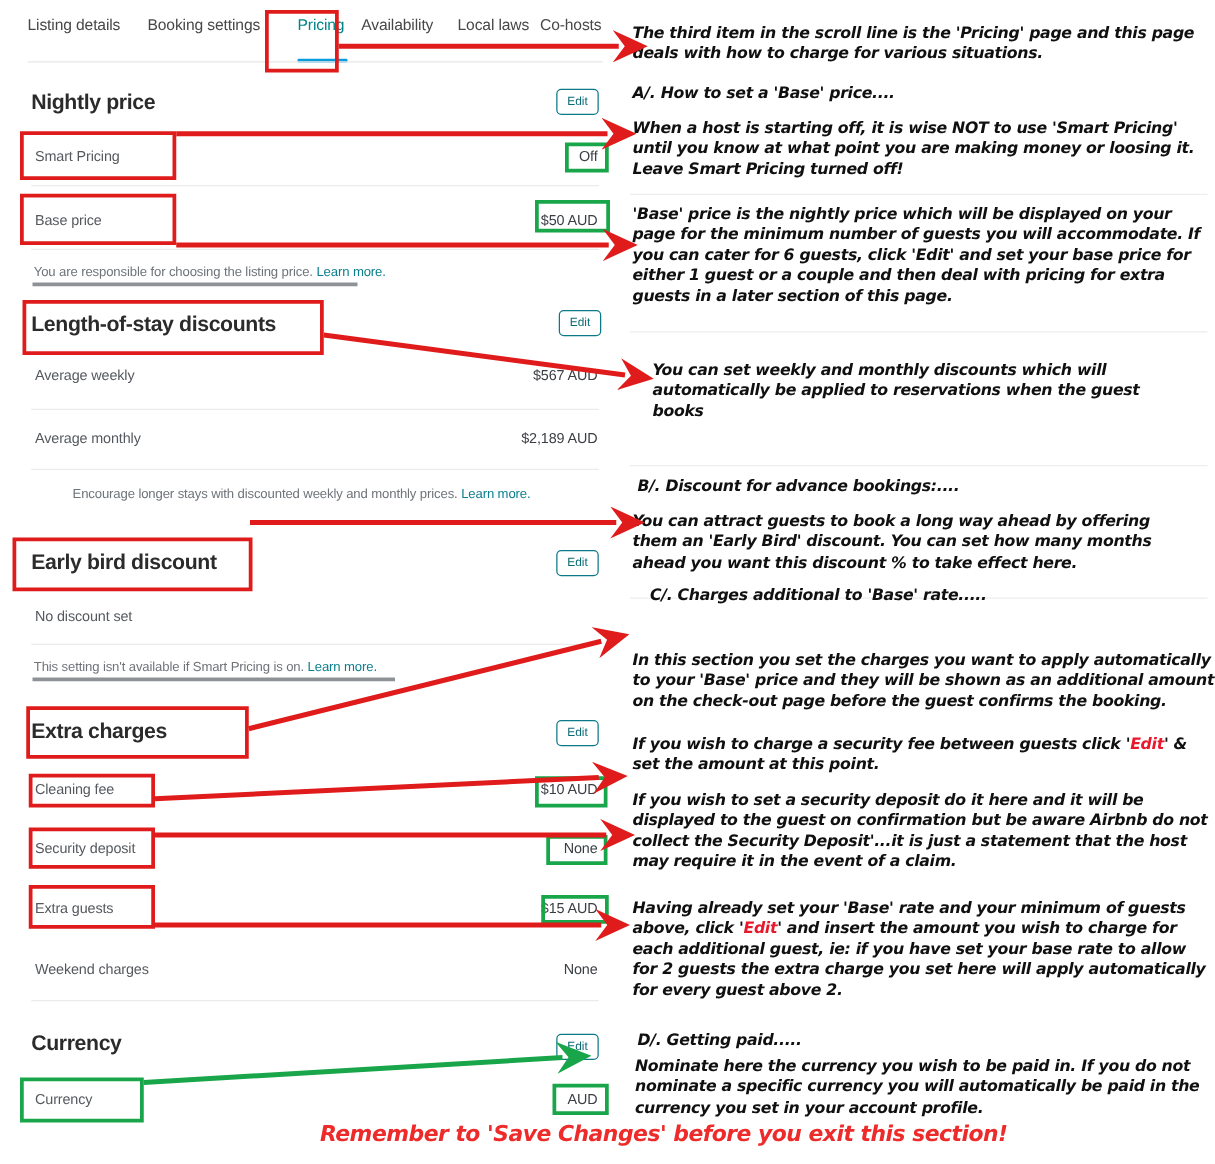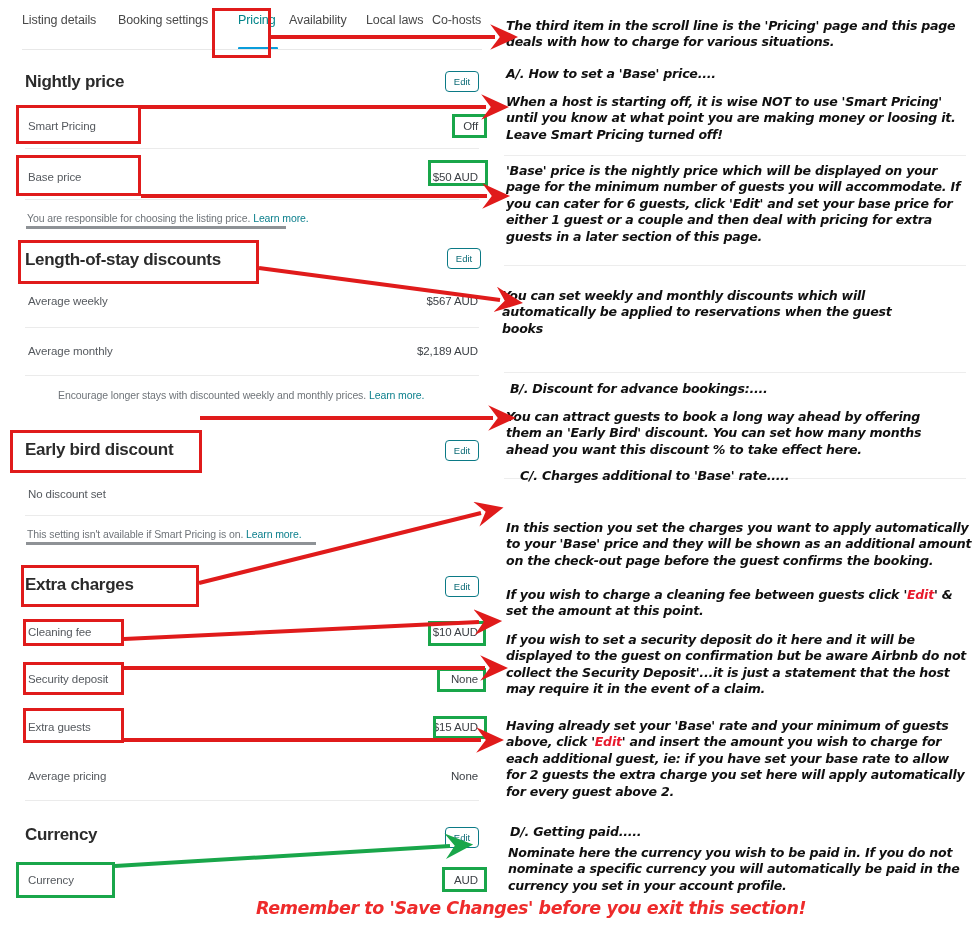--- a/index.html
+++ b/index.html
@@ -126,21 +126,21 @@
 
     <div class="row-label" style="left:28px;top:626px;">Cleaning fee</div>
     <div class="row-value" style="left:400px;top:626px;width:78px;">$10 AUD</div>
 
     <div class="row-label" style="left:28px;top:673px;">Security deposit</div>
     <div class="row-value" style="left:400px;top:673px;width:78px;">None</div>
 
     <div class="row-label" style="left:28px;top:721px;">Extra guests</div>
     <div class="row-value" style="left:400px;top:721px;width:78px;">$15 AUD</div>
 
-    <div class="row-label" style="left:28px;top:770px;">Average pricing</div>
+    <div class="row-label" style="left:28px;top:770px;">Weekend charges</div>
     <div class="row-value" style="left:400px;top:770px;width:78px;">None</div>
     <div class="rule" style="left:25px;top:800px;width:454px;"></div>
 
     <div class="sec-title" style="left:25px;top:825px;">Currency</div>
     <div class="edit-btn" style="left:445px;top:827px;">Edit</div>
 
     <div class="row-label" style="left:28px;top:874px;">Currency</div>
     <div class="row-value" style="left:400px;top:874px;width:78px;">AUD</div>
   </div>
 
@@ -148,34 +148,34 @@
     <div class="ann" style="left:8px;top:66px;width:462px;">A/. How to set a 'Base' price....</div>
     <div class="ann" style="left:8px;top:18px;width:462px;">The third item in the scroll line is the 'Pricing' page and this page deals with how to charge for various situations.</div>
     <div class="ann" style="left:8px;top:94px;width:468px;">When a host is starting off, it is wise NOT to use 'Smart Pricing' until you know at what point you are making money or loosing it. Leave Smart Pricing turned off!</div>
 
     <div class="ann-rule" style="left:6px;top:155px;width:462px;"></div>
 
     <div class="ann" style="left:8px;top:163px;width:468px;">'Base' price is the nightly price which will be displayed on your page for the minimum number of guests you will accommodate. If you can cater for 6 guests, click 'Edit' and set your base price for either 1 guest or a couple and then deal with pricing for extra guests in a later section of this page.</div>
 
     <div class="ann-rule" style="left:6px;top:265px;width:462px;"></div>
 
-    <div class="ann" style="left:4px;top:288px;width:400px;">You can set weekly and monthly discounts which will automatically be applied to reservations when the guest books</div>
+    <div class="ann" style="left:24px;top:288px;width:400px;">You can set weekly and monthly discounts which will automatically be applied to reservations when the guest books</div>
 
     <div class="ann-rule" style="left:6px;top:372px;width:462px;"></div>
 
     <div class="ann" style="left:12px;top:381px;width:462px;">B/. Discount for advance bookings:....</div>
     <div class="ann" style="left:8px;top:409px;width:430px;">You can attract guests to book a long way ahead by offering them an 'Early Bird' discount. You can set how many months ahead you want this discount % to take effect here.</div>
 
     <div class="ann-rule" style="left:6px;top:478px;width:462px;"></div>
 
     <div class="ann" style="left:8px;top:468px;width:462px;margin-left:14px;">C/.  Charges additional to 'Base' rate.....</div>
     <div class="ann" style="left:8px;top:520px;width:468px;">In this section you set the charges you want to apply automatically to your 'Base' price and they will be shown as an additional amount on the check-out page before the guest confirms the booking.</div>
 
     <div class="ann" style="left:8px;top:587px;width:468px;">
-      <span>If you wish to charge a cleaning fee between guests click '</span><span class="hl">Edit</span><span>' &amp; set the amount  at this point.</span>
+      <span>If you wish to charge a security fee between guests click '</span><span class="hl">Edit</span><span>' &amp; set the amount  at this point.</span>
     </div>
 
     <div class="ann" style="left:8px;top:632px;width:468px;">If you wish to set a security deposit do it here and it will be displayed to the guest on confirmation but be aware Airbnb do not collect the Security Deposit'...it is just a statement that the host may require it in the event of a claim.</div>
 
     <div class="ann" style="left:8px;top:718px;width:462px;">
       <span>Having already set your 'Base' rate and your minimum of guests above, click '</span><span class="hl">Edit</span><span>' and insert the amount you wish to charge for each additional guest, ie: if you have set your base rate to allow for 2 guests the extra charge you set here will apply automatically for every guest above 2.</span>
     </div>
 
     <div class="ann" style="left:12px;top:824px;width:462px;">D/.  Getting paid.....</div>
     <div class="ann" style="left:10px;top:845px;width:455px;">Nominate here the currency you wish to be paid in. If you do not nominate a specific currency you will automatically be paid in the currency you set in your account profile.</div>

